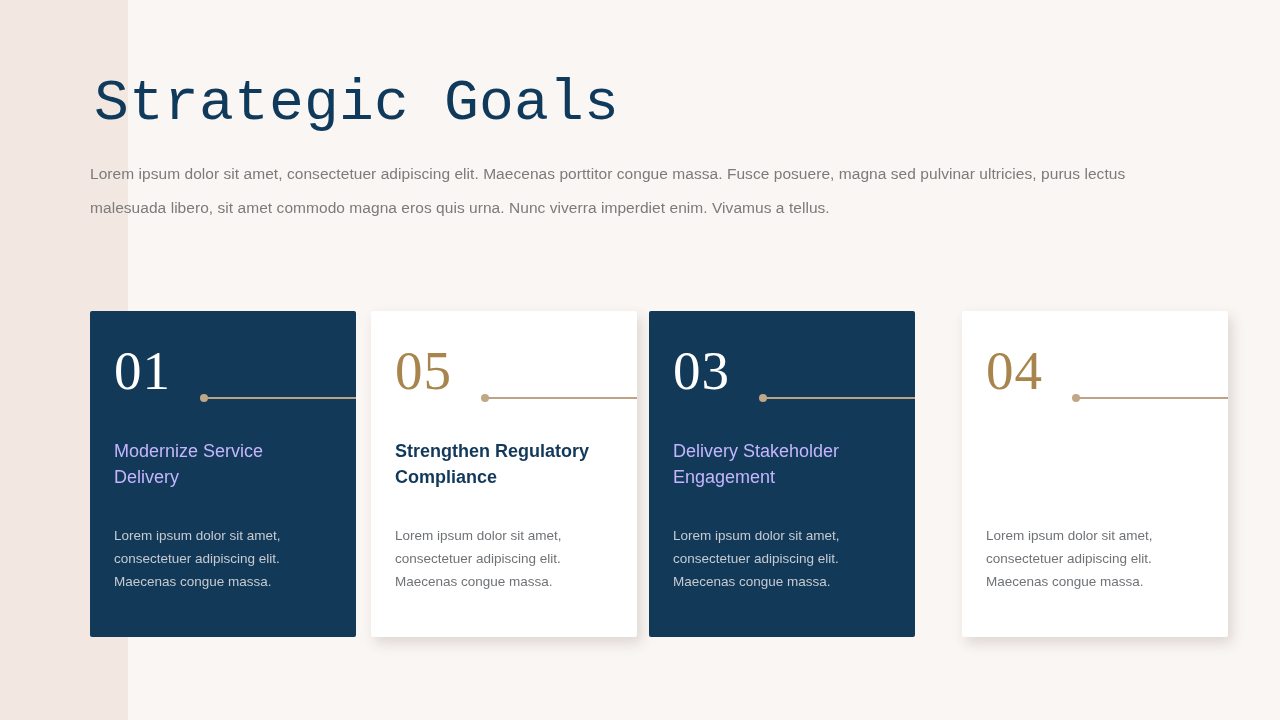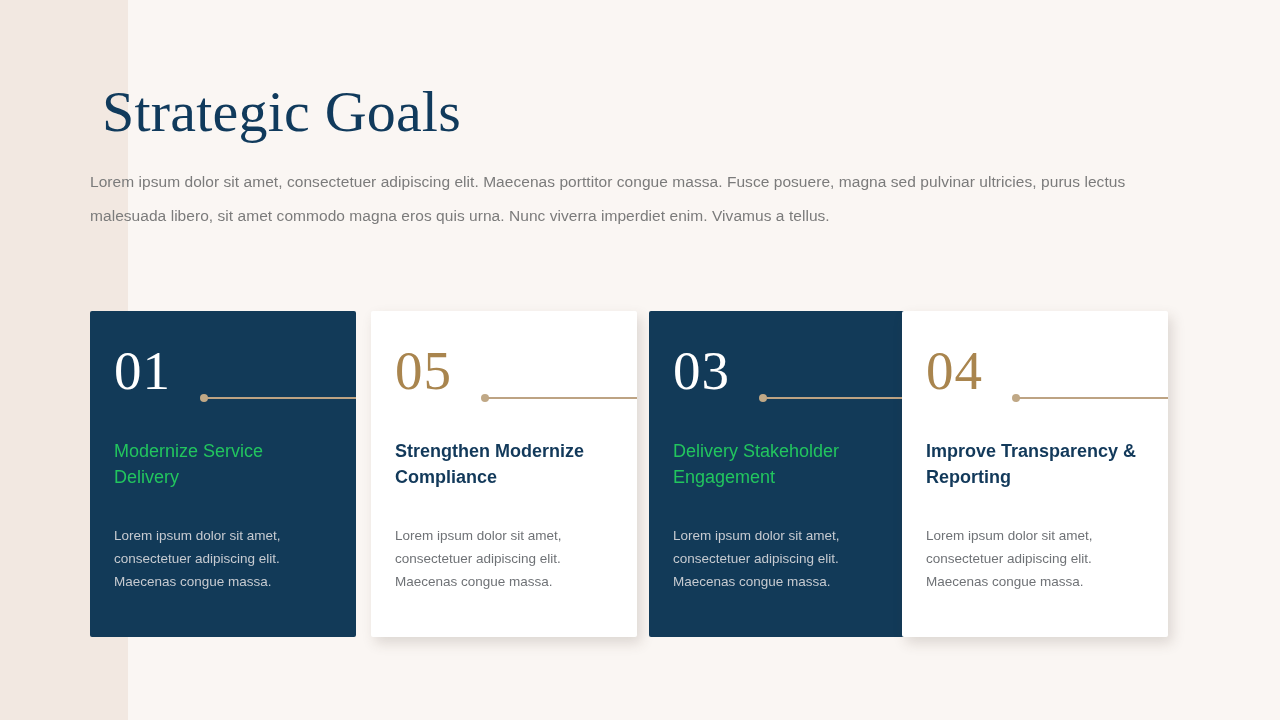--- a/index.html
+++ b/index.html
@@ -34,27 +34,27 @@
   }
 
   
   .header {
     position: absolute;
     left: 90px;
     top: 68px;
     width: 1070px;
   }
   .page-title {
-    font-family: Liberation Serif, serif;
+    font-family: Liberation Mono, monospace;
     font-size: 58px;
     line-height: 1.12;
     font-weight: 400;
     color: #103a5c;
     letter-spacing: 0.2px;
-    margin: 12px;
+    margin: 4px;
   }
   .page-subtitle {
     margin: 20px 0 0 0;
     font-family: "Liberation Sans", sans-serif;
     font-size: 15.5px;
     line-height: 2.18;
     color: #7b7b7b;
     letter-spacing: 0.05px;
     max-width: 1062px;
   }
@@ -128,21 +128,21 @@
     position: absolute;
     left: 24px;
     top: 128px;
     width: 215px;
     font-family: "Liberation Sans", sans-serif;
     font-size: 18px;
     line-height: 1.43;
     margin: 0;
   }
   .card.dark .card-heading {
-    color: #22c55e;
+    color: #c4b5fd;
     font-weight: 400;
   }
   .card.light .card-heading {
     color: #12395a;
     font-weight: 700;
   }
 
   .card-body {
     position: absolute;
     left: 24px;
@@ -179,38 +179,37 @@
       <p class="card-heading">Modernize Service Delivery</p>
       <p class="card-body">Lorem ipsum dolor sit amet, consectetuer adipiscing elit. Maecenas congue massa.</p>
     </div>
 
     <div class="card light" style="left:281px;">
       <div class="card-num">05</div>
       <div class="connector">
         <span class="dot"></span>
         <span class="rule"></span>
       </div>
-      <p class="card-heading">Strengthen Modernize Compliance</p>
+      <p class="card-heading">Strengthen Regulatory Compliance</p>
       <p class="card-body">Lorem ipsum dolor sit amet, consectetuer adipiscing elit. Maecenas congue massa.</p>
     </div>
 
     <div class="card dark" style="left:559px;padding-left:16px;">
       <div class="card-num">03</div>
       <div class="connector">
         <span class="dot"></span>
         <span class="rule"></span>
       </div>
       <p class="card-heading">Delivery Stakeholder Engagement</p>
       <p class="card-body">Lorem ipsum dolor sit amet, consectetuer adipiscing elit. Maecenas congue massa.</p>
     </div>
 
-    <div class="card light" style="left:812px;">
+    <div class="card light" style="left:872px;">
       <div class="card-num">04</div>
       <div class="connector">
         <span class="dot"></span>
         <span class="rule"></span>
       </div>
-      <p class="card-heading">Improve Transparency &amp; Reporting</p>
       <p class="card-body">Lorem ipsum dolor sit amet, consectetuer adipiscing elit. Maecenas congue massa.</p>
     </div>
 
   </div>
 </div>
 
 </body></html>

